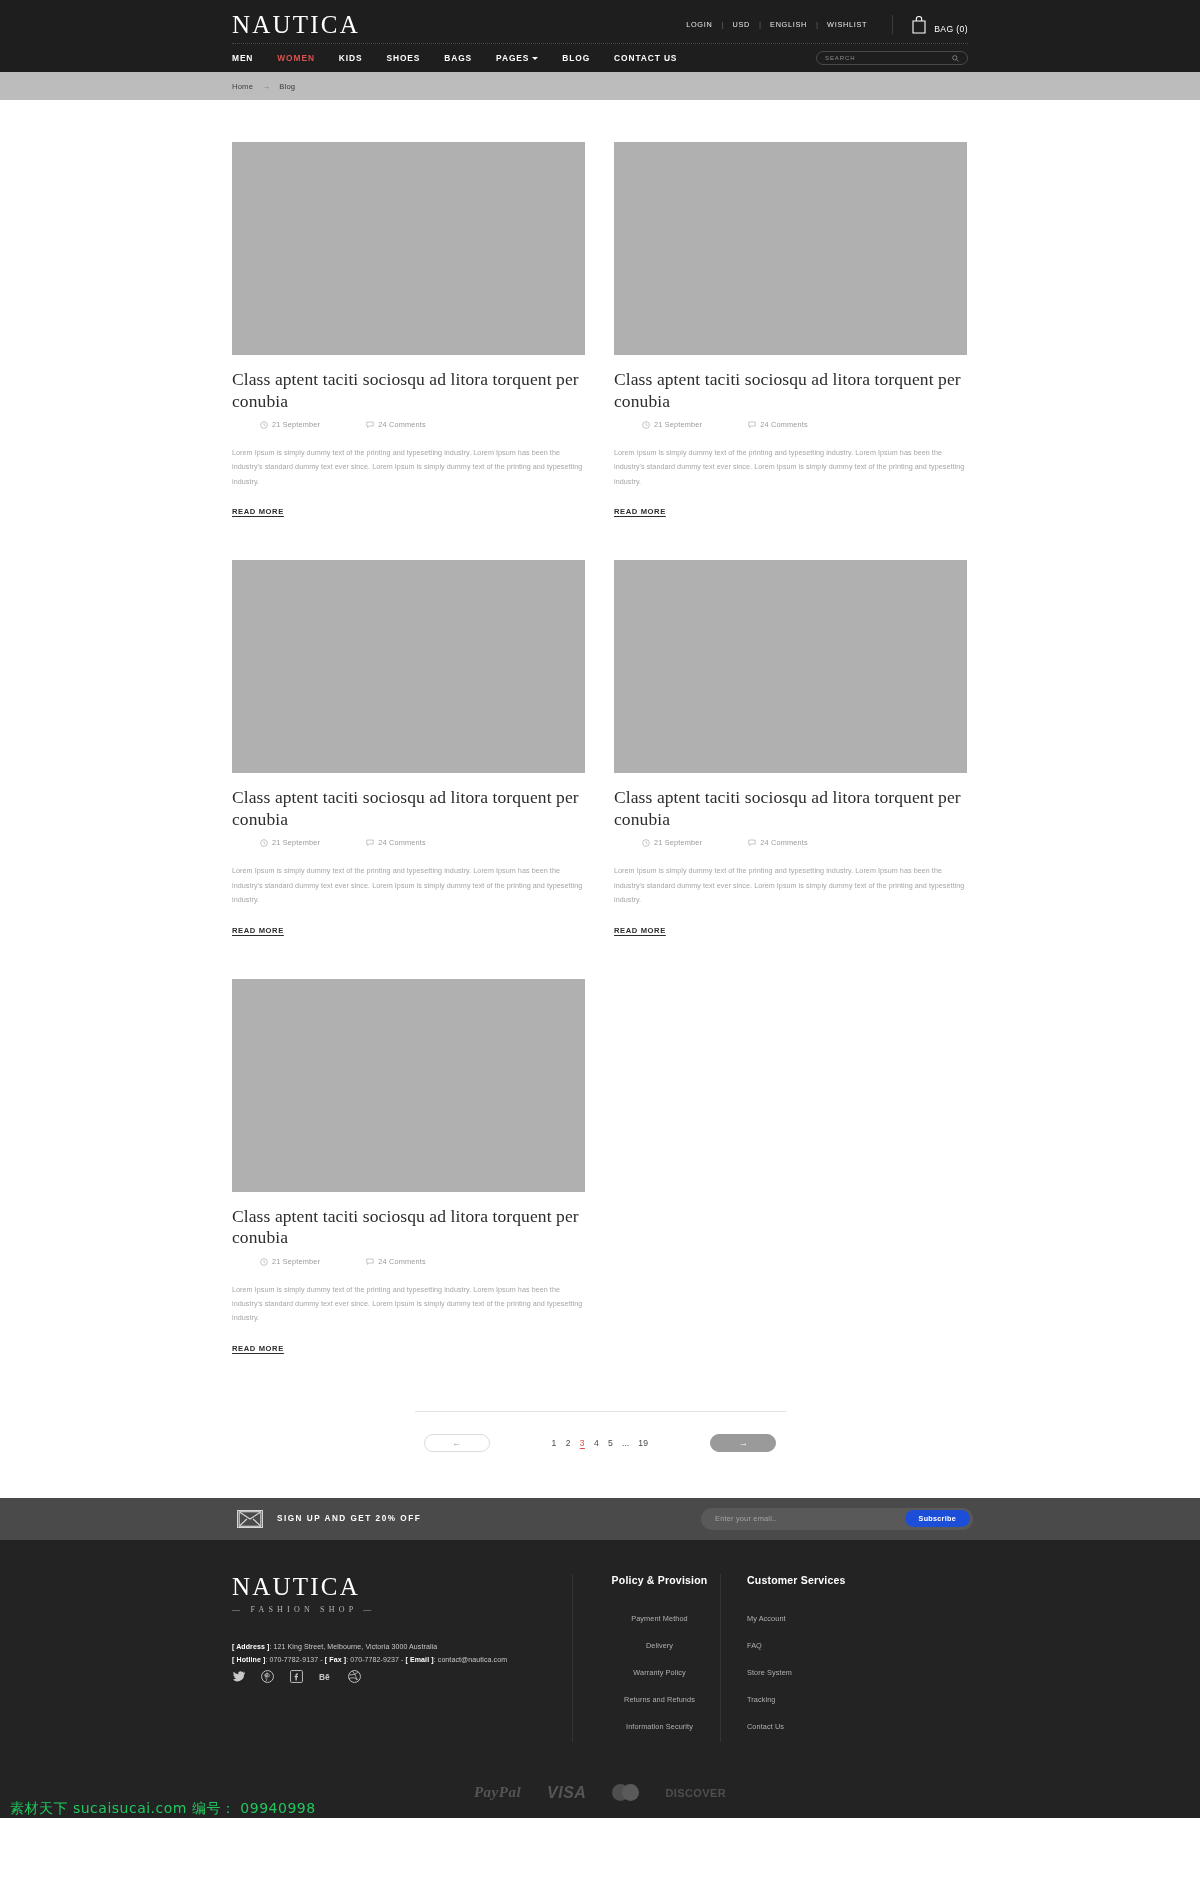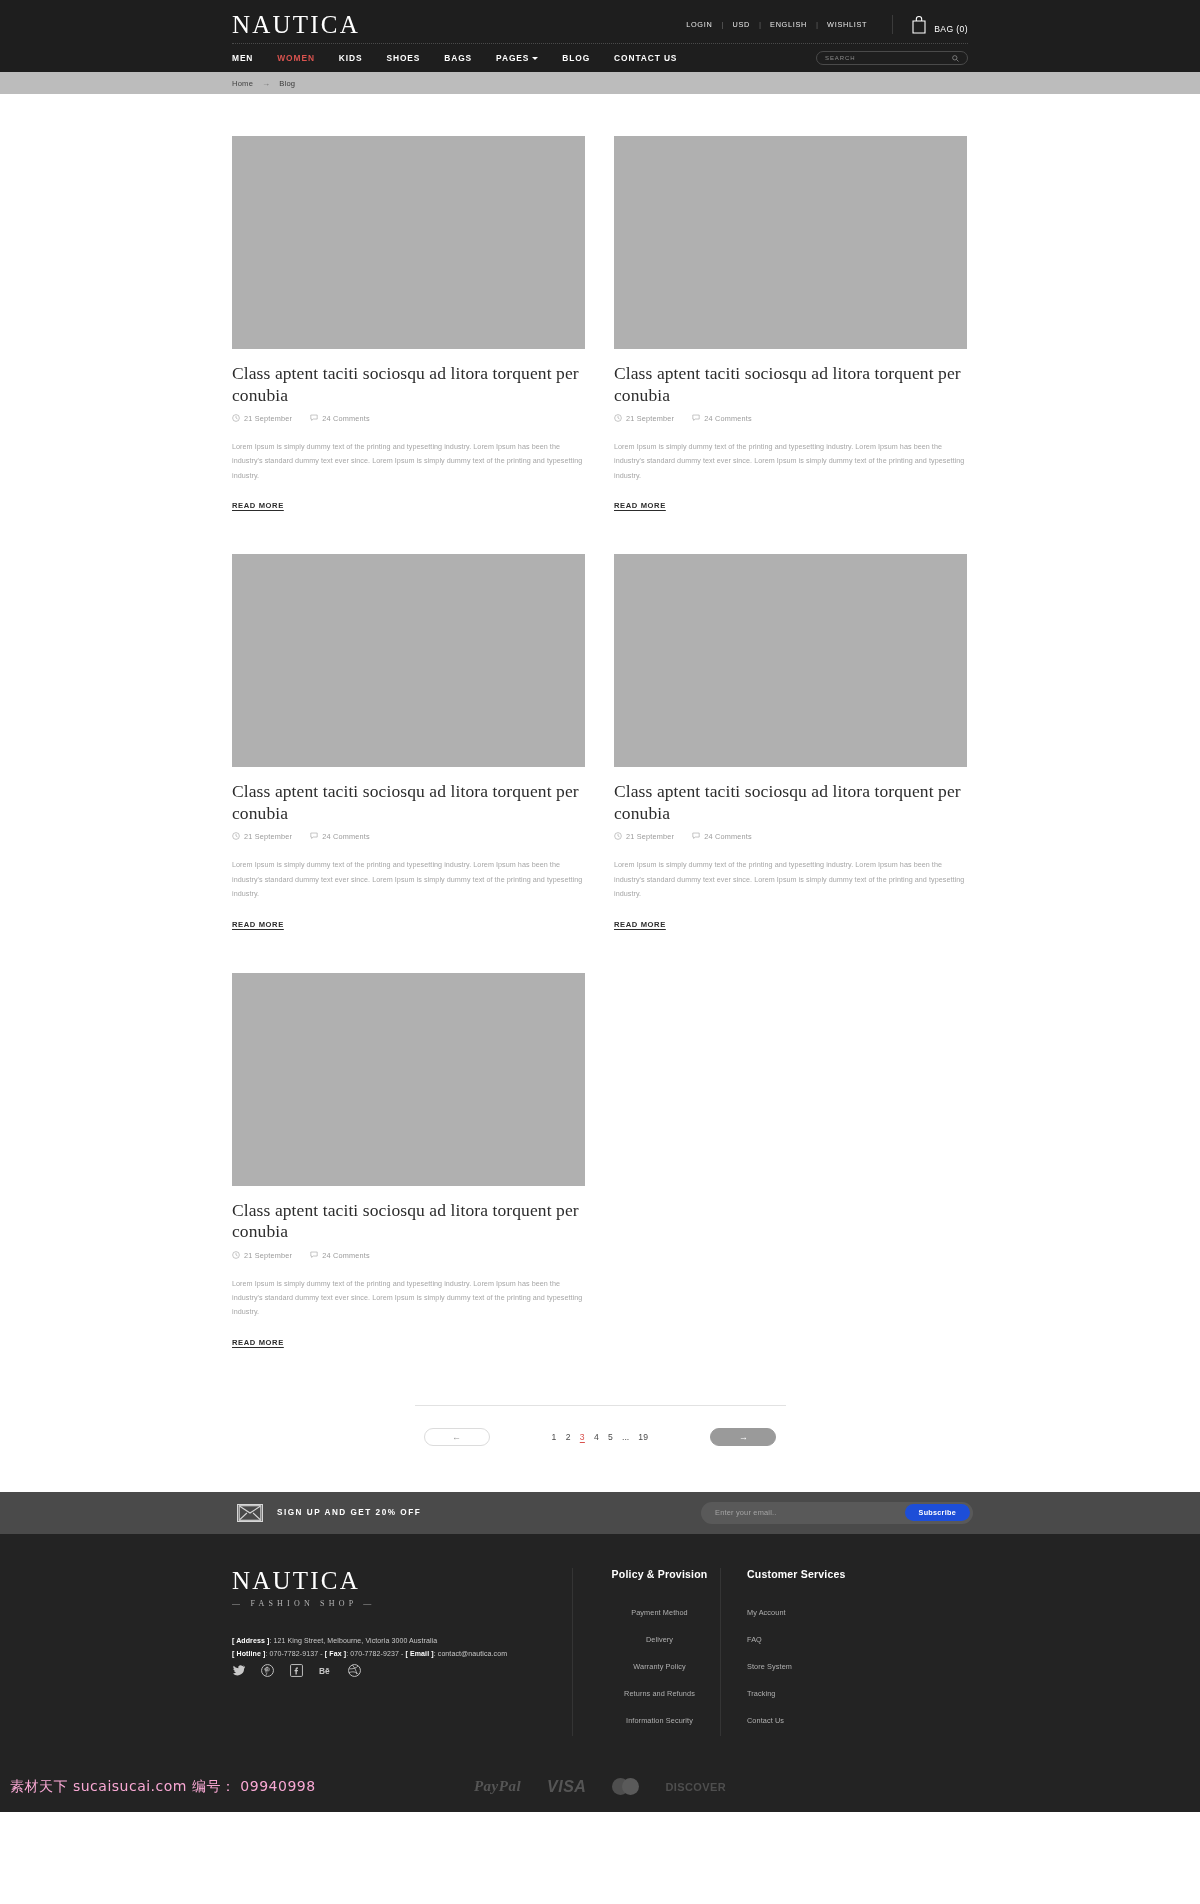--- a/index.html
+++ b/index.html
@@ -58,21 +58,21 @@
   }
   .search-box input {
     flex:1; background:transparent; border:none; outline:none;
     color:#8a8a8a; font-size:6px; letter-spacing:0.9px;
     font-family:"Liberation Sans", sans-serif;
   }
   .search-box input::placeholder { color:#8a8a8a; }
   .search-ico { width:7px; height:7px; flex:0 0 auto; }
 
   
-  .breadcrumb-bar { background:#bcbcbc; height:22px; display:flex; align-items:center; }
+  .breadcrumb-bar { background:#bcbcbc; height:28px; display:flex; align-items:center; }
   .breadcrumb-inner { width:736px; margin:0 auto; display:flex; align-items:center; gap:9px; }
   .breadcrumb-inner a, .breadcrumb-inner span {
     color:#414141; font-size:7.6px; text-decoration:none; letter-spacing:0.2px;
   }
   .breadcrumb-inner .arrow { color:#6d6d6d; font-size:8px; }
   .breadcrumb-inner .current { color:#3a3a3a; }
 
   
   .main { width:736px; margin:0 auto; padding-top:42px; }
   .blog-grid { display:flex; flex-wrap:wrap; gap:0 29px; }
@@ -81,21 +81,21 @@
   .post-title {
     font-family:"Liberation Serif", serif;
     font-size:17.5px;
     line-height:1.23;
     color:#2c2c2c;
     margin-top:14px;
     font-weight:400;
     letter-spacing:0.1px;
   }
   .post-meta { display:flex; align-items:center; gap:18px; margin-top:8px; }
-  .meta-item { display:flex; align-items:flex-start; gap:4px; color:#9b9b9b; font-size:7.3px; letter-spacing:0.2px;}
+  .meta-item { display:flex; align-items:flex-end; gap:4px; color:#9b9b9b; font-size:7.3px; letter-spacing:0.2px;margin-left:28px;}
   .meta-ico { width:8px; height:8px; flex:0 0 auto; }
   .post-excerpt {
     color:#a6a6a6; font-size:7.2px; line-height:2.0; margin-top:17px;
     letter-spacing:0.05px;
   }
   .read-more {
     display:inline-block; margin-top:18px;
     color:#2c2c2c; font-size:7.6px; font-weight:700; letter-spacing:0.6px;
     text-decoration:underline; text-underline-offset:2px;
   }
@@ -166,22 +166,22 @@
     position:relative;
   }
   .pay { color:#555555; font-weight:700; letter-spacing:0.5px; }
   .pay-paypal { font-family:"Liberation Serif", serif; font-style:italic; font-size:15px; color:#555;}
   .pay-visa { font-size:16px; font-family:"Liberation Sans", sans-serif; font-weight:700; font-style:italic; color:#555;}
   .pay-mc { display:flex; align-items:center; }
   .pay-mc i { display:block; width:17px; height:17px; border-radius:50%; background:#4e4e4e; }
   .pay-mc i:last-child { margin-left:-7px; background:#5a5a5a; }
   .pay-discover { font-size:11px; font-weight:700; color:#4e4e4e; letter-spacing:0.4px;}
   .watermark {
-    position:absolute; left:10px; bottom:16px;
-    color:#f9a8d4; font-size:14px; letter-spacing:0.5px;
+    position:absolute; left:10px; bottom:0;
+    color:#22c55e; font-size:14px; letter-spacing:0.5px;
     font-family:"DejaVu Sans", sans-serif;
   }
 </style>
 </head>
 <body>
 
 <div class="page">
 
   <div class="header">
     <div class="header-inner">

